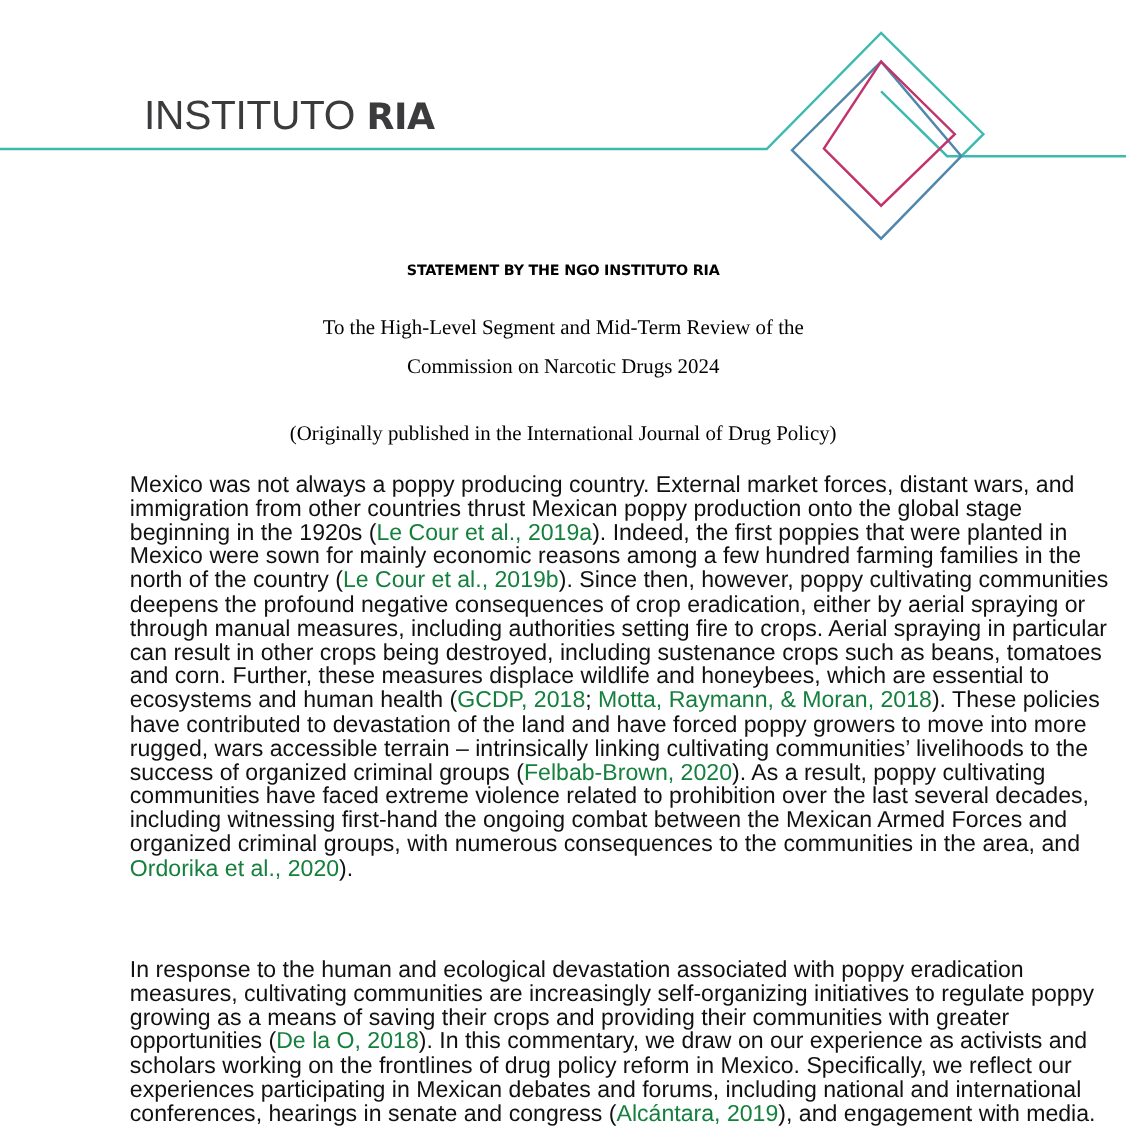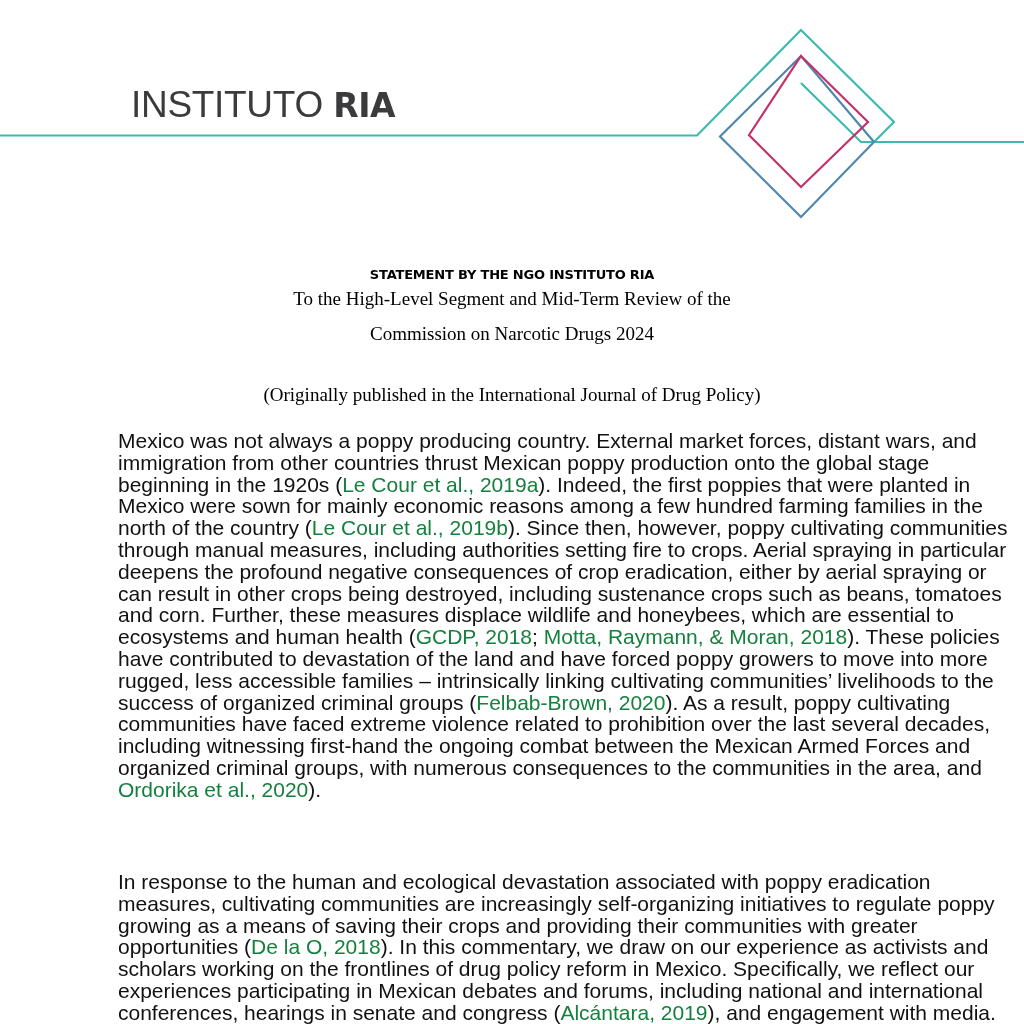--- a/index.html
+++ b/index.html
@@ -1,21 +1,21 @@
 <!DOCTYPE html>
 <html><head>
   <meta charset="utf-8">
   <style>
     html, body { margin: 0; padding: 0; background: #ffffff; }
     body { width: 1024px; height: 1024px; position: relative; overflow: hidden; font-family: "Liberation Sans", sans-serif; color: #000; }
     .logo-text { position: absolute; left: 131px; top: 86px; font-family: "DejaVu Sans", sans-serif; font-size: 34px; color: #3b3b3d; letter-spacing: -0.5px; white-space: nowrap; line-height: 1; }
     .logo-text .light { font-weight: 400; font-family: "Liberation Sans", sans-serif; font-size: 37px; letter-spacing: -0.3px; }
     .logo-text .bold { font-weight: 700; font-family: "DejaVu Sans", sans-serif; font-size: 33px; letter-spacing: -0.5px; }
     .header-graphic { position: absolute; left: 0; top: 0; width: 1024px; height: 230px; }
-    .statement { position: absolute; left: 0; width: 1024px; top: 239px; text-align: center; font-family: "DejaVu Sans", sans-serif; font-weight: 700; font-size: 13px; letter-spacing: -0.2px; margin-top: 28px; }
+    .statement { position: absolute; left: 0; width: 1024px; top: 239px; text-align: center; font-family: "DejaVu Sans", sans-serif; font-weight: 700; font-size: 13px; letter-spacing: -0.2px; }
     .subtitle { position: absolute; left: 0; width: 1024px; text-align: center; font-family: "Liberation Serif", serif; font-weight: 400; font-size: 19px; white-space: nowrap; }
     .sub1 { top: 288px; }
     .sub2 { top: 323px; }
     .sub3 { top: 384px; }
     .body-text { position: absolute; left: 118px; width: 820px; font-family: Liberation Sans, sans-serif; font-size: 21px; line-height: 21.8px; color: #111; }
     .para1 { top: 430px; }
     .para2 { top: 871px; }
     .line { display: block; white-space: nowrap; }
     .cite { color: #15803d; }
   </style>
@@ -42,27 +42,27 @@
 <div class="subtitle sub1">To the High-Level Segment and Mid-Term Review of the</div>
 <div class="subtitle sub2">Commission on Narcotic Drugs 2024</div>
 <div class="subtitle sub3">(Originally published in the International Journal of Drug Policy)</div>
 
 <div class="body-text para1">
     <span class="line"><span>Mexico was not always a poppy producing country. External market forces, distant wars, and</span></span>
     <span class="line"><span>immigration from other countries thrust Mexican poppy production onto the global stage</span></span>
     <span class="line"><span>beginning in the 1920s (</span><a class="cite">Le Cour et al., 2019a</a><span>). Indeed, the first poppies that were planted in</span></span>
     <span class="line"><span>Mexico were sown for mainly economic reasons among a few hundred farming families in the</span></span>
     <span class="line"><span>north of the country (</span><a class="cite">Le Cour et al., 2019b</a><span>). Since then, however, poppy cultivating communities</span></span>
+    <span class="line"><span>deepens the profound negative consequences of crop eradication, either by aerial spraying or</span></span>
     <span class="line"><span>through manual measures, including authorities setting fire to crops. Aerial spraying in particular</span></span>
-    <span class="line"><span>deepens the profound negative consequences of crop eradication, either by aerial spraying or</span></span>
     <span class="line"><span>can result in other crops being destroyed, including sustenance crops such as beans, tomatoes</span></span>
     <span class="line"><span>and corn. Further, these measures displace wildlife and honeybees, which are essential to</span></span>
     <span class="line"><span>ecosystems and human health (</span><a class="cite">GCDP, 2018</a><span>; </span><a class="cite">Motta, Raymann, &amp; Moran, 2018</a><span>). These policies</span></span>
     <span class="line"><span>have contributed to devastation of the land and have forced poppy growers to move into more</span></span>
-    <span class="line"><span>rugged, less accessible families – intrinsically linking cultivating communities’ livelihoods to the</span></span>
+    <span class="line"><span>rugged, wars accessible terrain – intrinsically linking cultivating communities’ livelihoods to the</span></span>
     <span class="line"><span>success of organized criminal groups (</span><a class="cite">Felbab-Brown, 2020</a><span>). As a result, poppy cultivating</span></span>
     <span class="line"><span>communities have faced extreme violence related to prohibition over the last several decades,</span></span>
     <span class="line"><span>including witnessing first-hand the ongoing combat between the Mexican Armed Forces and</span></span>
     <span class="line"><span>organized criminal groups, with numerous consequences to the communities in the area, and</span></span>
     <span class="line"><a class="cite">Ordorika et al., 2020</a><span>).</span></span>
   </div>
 <div class="body-text para2">
     <span class="line"><span>In response to the human and ecological devastation associated with poppy eradication</span></span>
     <span class="line"><span>measures, cultivating communities are increasingly self-organizing initiatives to regulate poppy</span></span>
     <span class="line"><span>growing as a means of saving their crops and providing their communities with greater</span></span>

